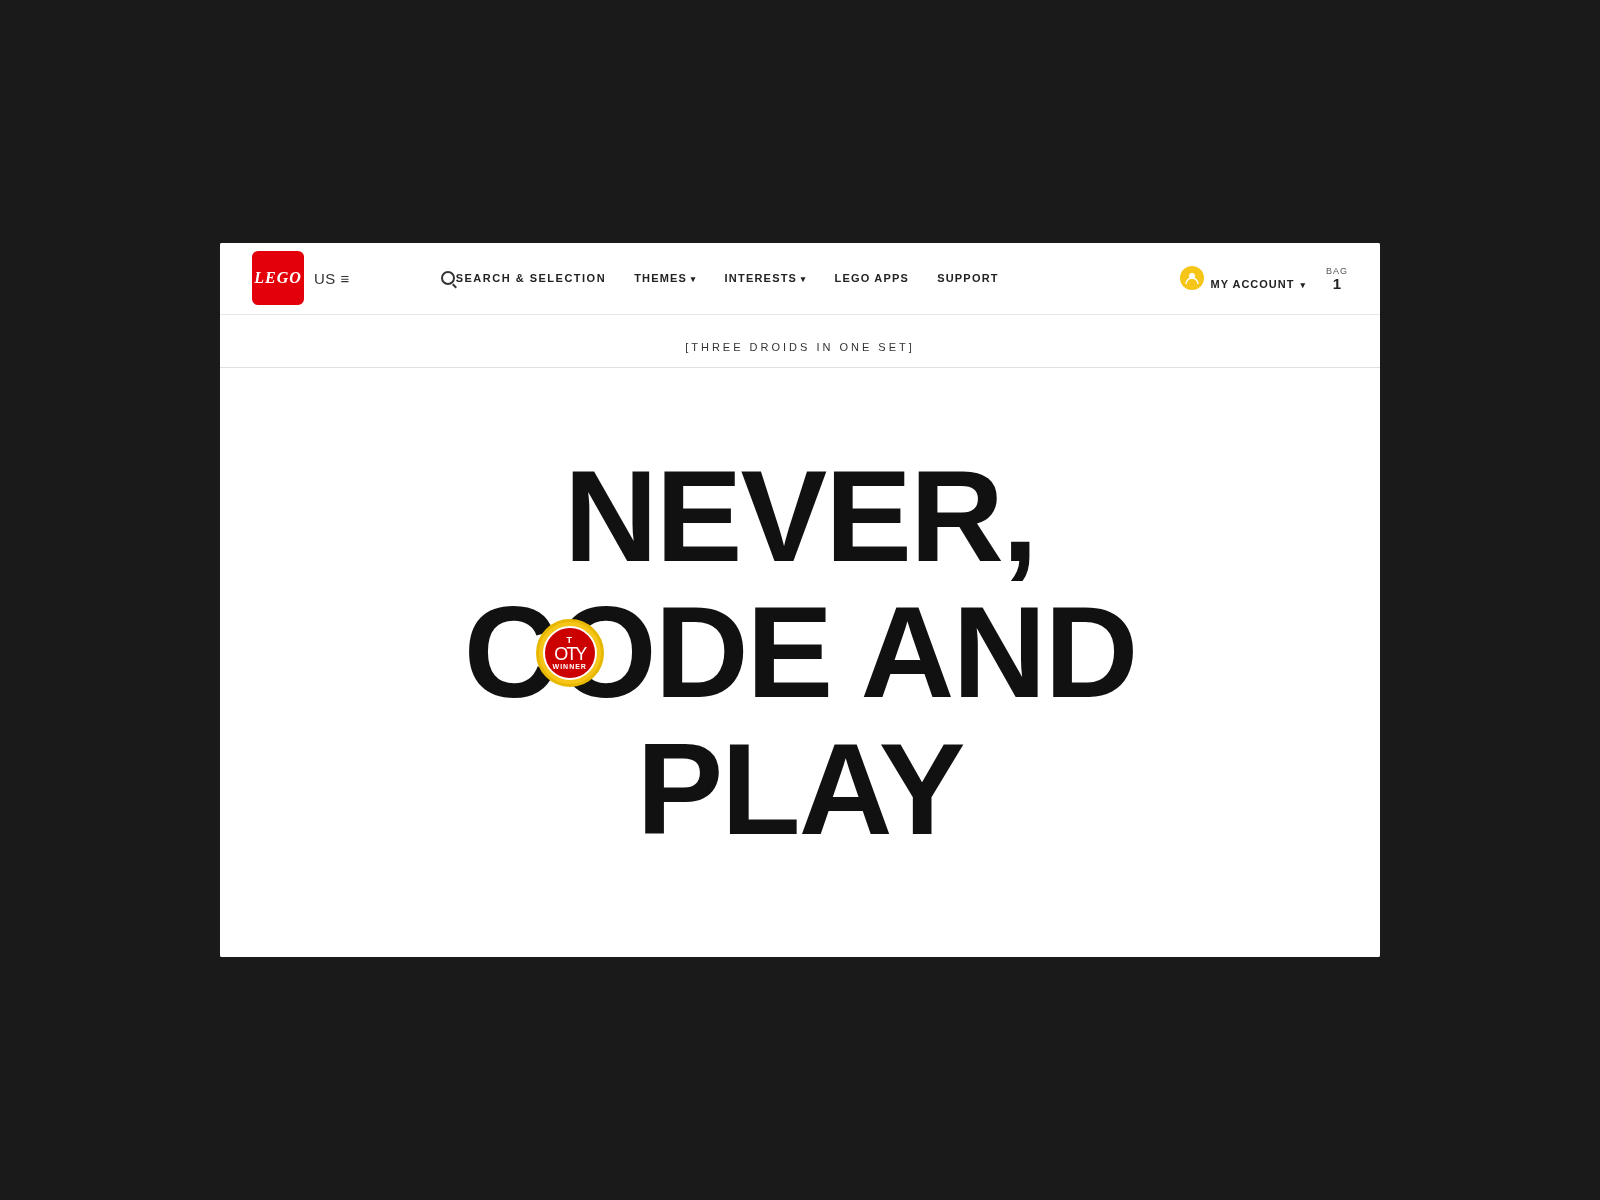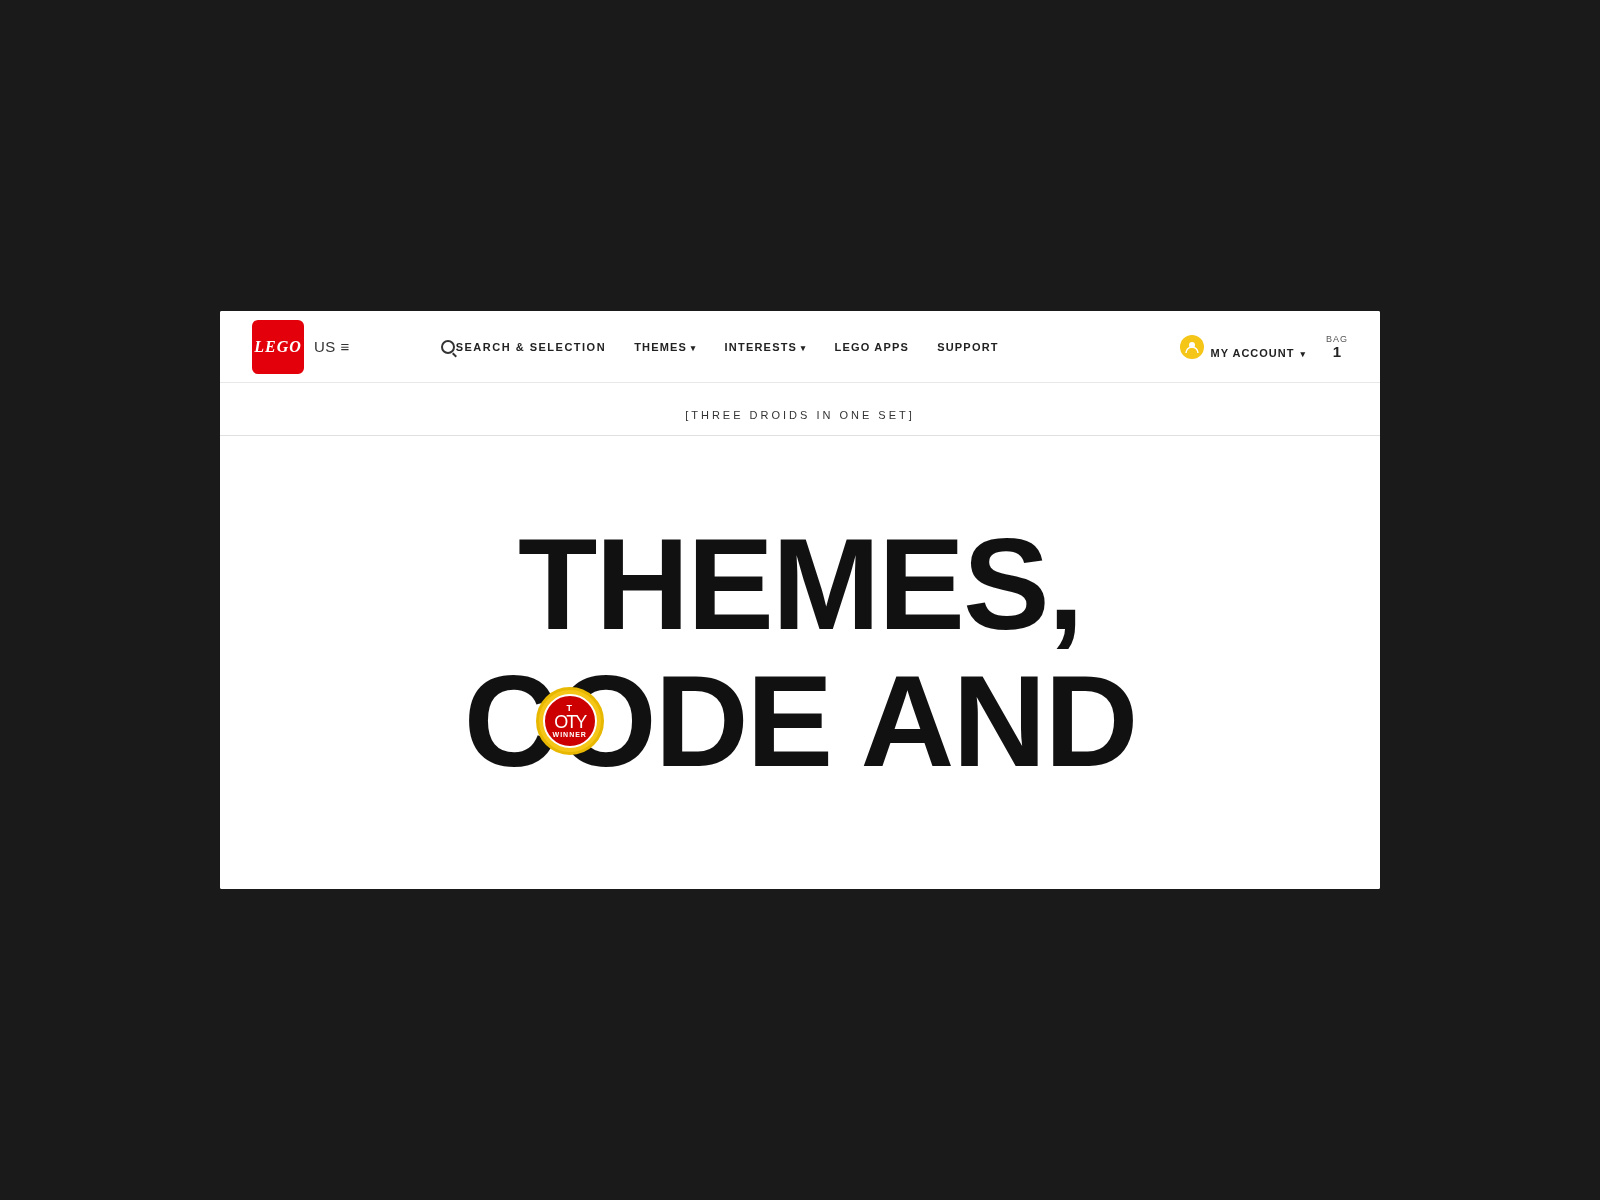--- a/index.html
+++ b/index.html
@@ -327,32 +327,33 @@
 
   </nav>
 
   <div class="subtitle-bar">
     <span class="subtitle-text">[THREE DROIDS IN ONE SET]</span>
   </div>
 
   <section class="hero-section">
 
     <div class="hero-headline">
-      <div>THEMES,</div>
+      <div>NEVER,</div>
       <div class="hero-line-2">
         
         <div class="toty-badge">
           <div class="toty-badge-circle">
             <div class="toty-inner">
               <span class="toty-top-text">T</span>
               <span class="toty-ty">OTY</span>
               <span class="toty-bottom-text">WINNER</span>
             </div>
           </div>
         </div>
         <span>CODE AND</span>
       </div>
+      <div>PLAY</div>
     </div>
 
 
   </section>
 
 </div>
 
 </body></html>

